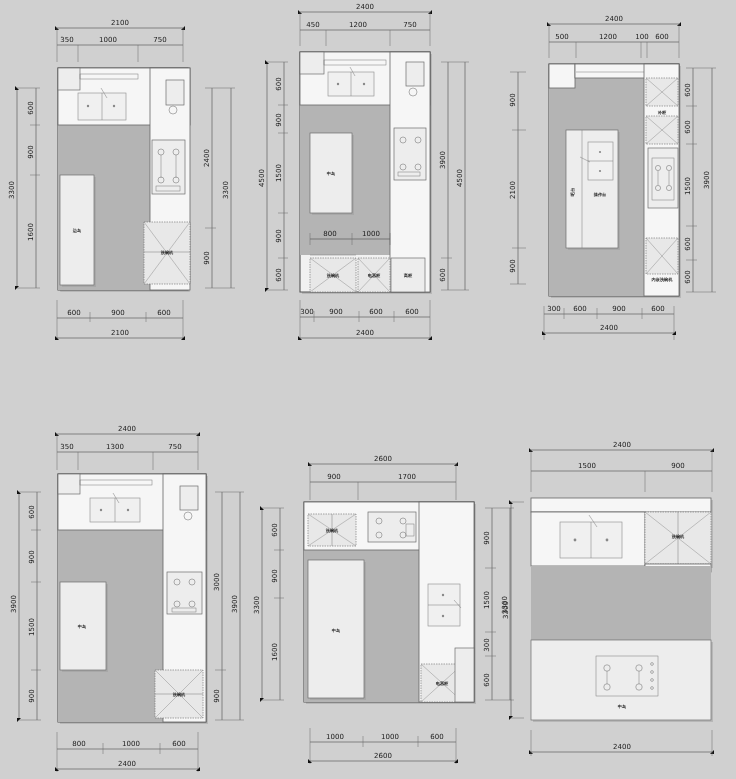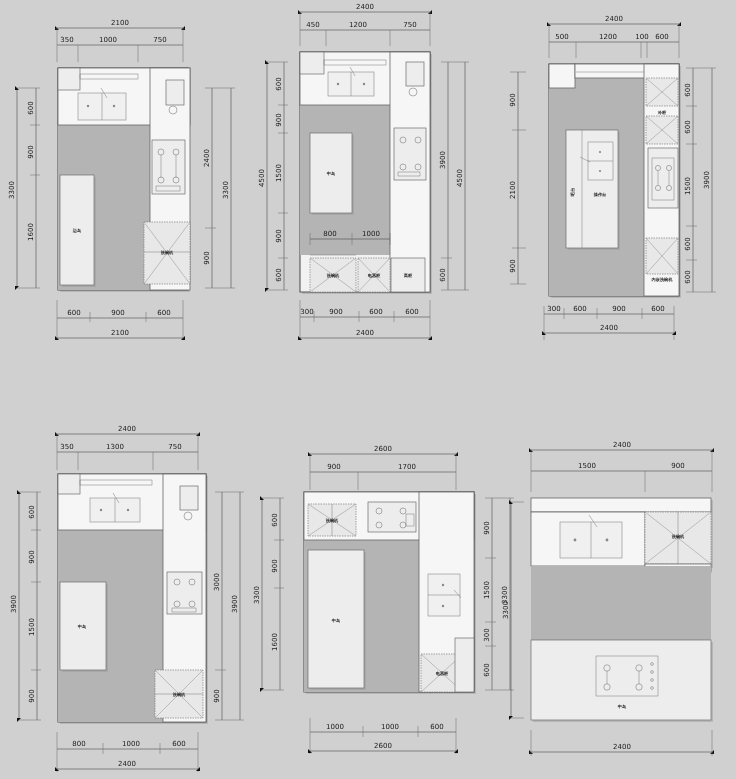--- a/index.html
+++ b/index.html
@@ -450,21 +450,21 @@
     <text class="dim" x="131" y="334" text-anchor="middle">1000</text>
     <text class="dim" x="179" y="334" text-anchor="middle">600</text>
     <line class="dimline" x1="57" y1="357" x2="198" y2="357"></line>
     <polygon class="tick" points="55,355 59,359 55,359"></polygon>
         <polygon class="tick" points="200,355 196,359 200,359"></polygon>
     <text class="dim" x="127" y="354" text-anchor="middle">2400</text>
   </g>
 </svg>
 </div>
 
-<div class="plan" style="left:258px;top:430px;width:260px;height:340px;">
+<div class="plan" style="left:258px;top:440px;width:260px;height:340px;">
 <svg width="260" height="340" viewBox="0 0 260 340">
   <g>
     <line class="dimline" x1="52" y1="24" x2="198" y2="24"></line>
     <polygon class="tick" points="50,22 54,26 50,26"></polygon>
         <polygon class="tick" points="200,22 196,26 200,26"></polygon>
     <text class="dim" x="125" y="21" text-anchor="middle">2600</text>
     <line class="dimline" x1="52" y1="42" x2="198" y2="42"></line>
     <line class="extline" x1="52" y1="24" x2="52" y2="60"></line>
     <line class="extline" x1="100" y1="42" x2="100" y2="60"></line>
     <line class="extline" x1="198" y1="24" x2="198" y2="60"></line>

